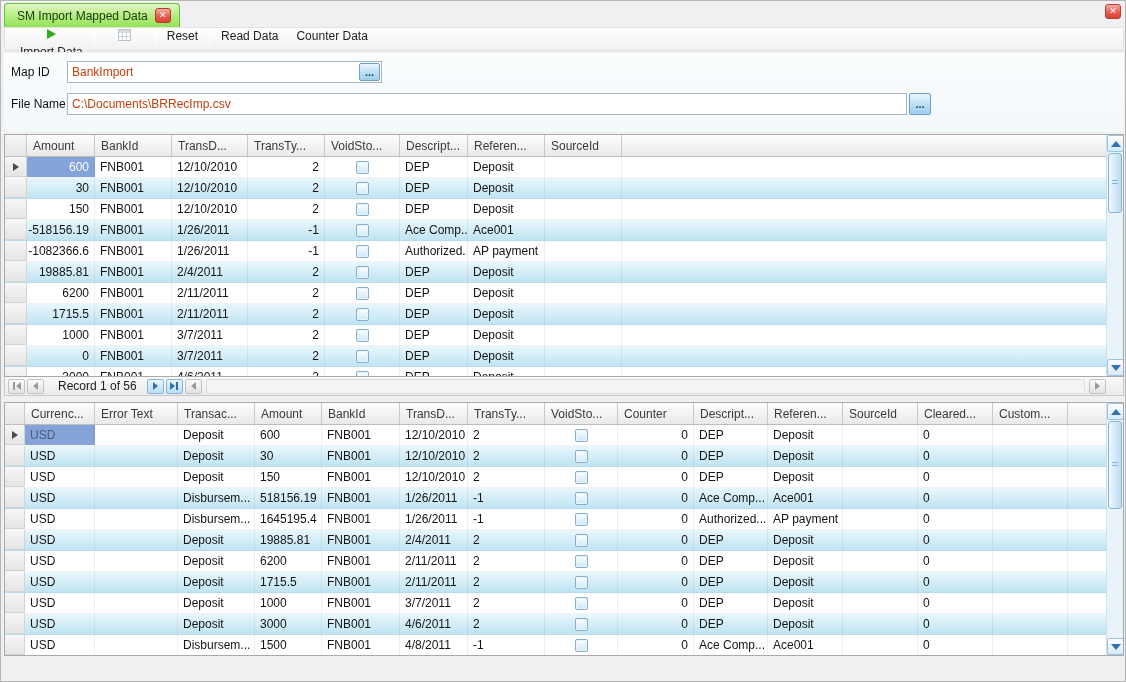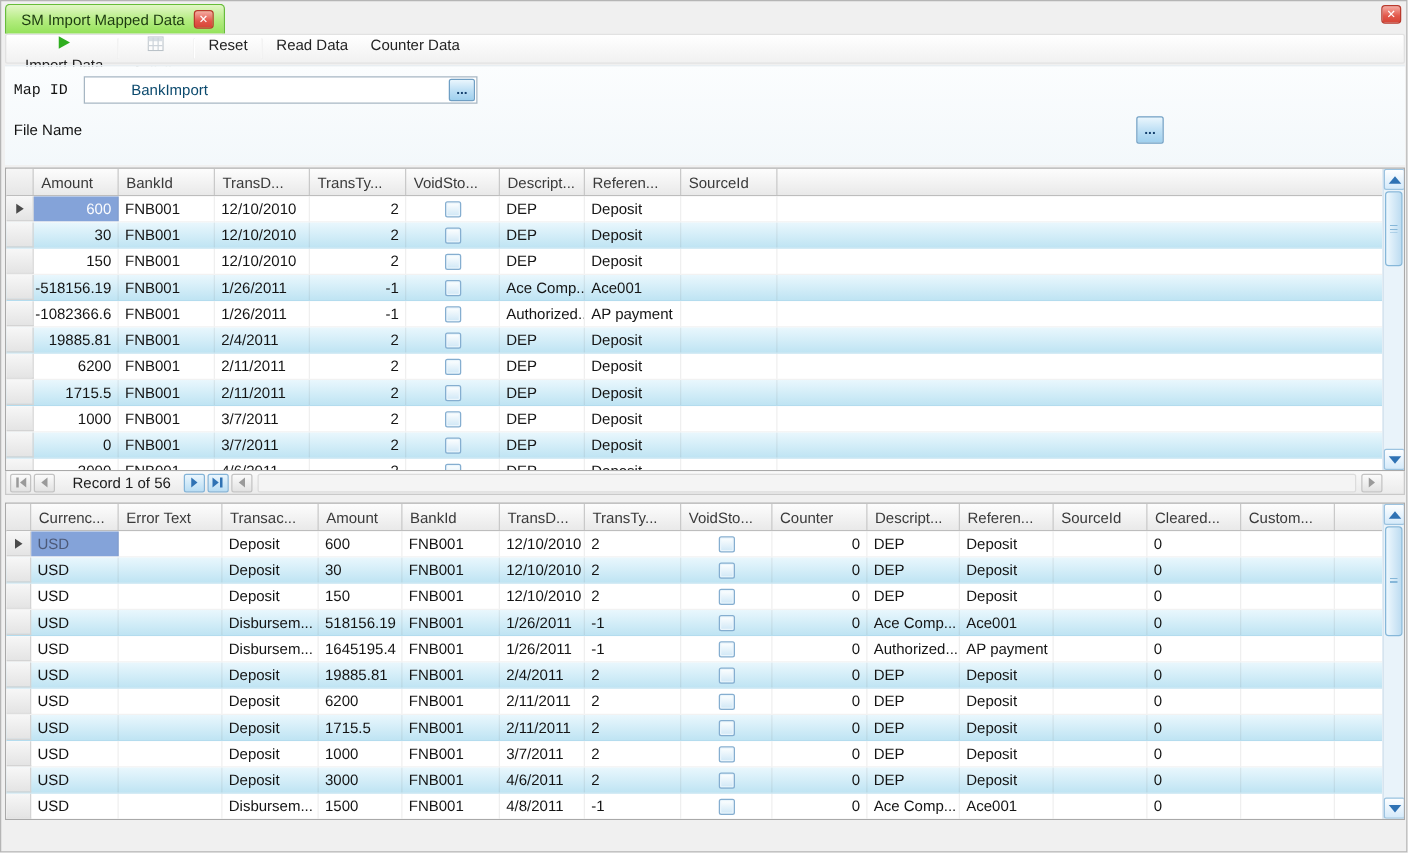--- a/index.html
+++ b/index.html
@@ -28,21 +28,21 @@
   .tsep{ width:1px; height:16px; background:#d2d2d2; border-right:1px solid #ffffff; margin:0 2px; }
   .play-icon{ width:0; height:0; border-left:9px solid #2fae1f; border-top:5px solid transparent; border-bottom:5px solid transparent; }
   .activity-icon{ opacity:.65; display:inline-block; }
 
   
   .formarea{ position:absolute; left:3px; top:51px; width:1120px; height:80px;
         background:linear-gradient(#fbfdfe,#f3f8fb); border-top:1px solid #e8eef2; }
   .flabel{ position:absolute; left:7px; font-size:12px; color:#111; }
   .field{ position:absolute; height:22px; background:#fff; border:1px solid #a6b6c3; display:flex; align-items:center; }
   .field input{ flex:1; border:none; outline:none; font:12px "Liberation Sans","DejaVu Sans",sans-serif;
-        padding:0 4px; color:#0c4a6e; background:transparent; height:100%;margin-left:33px; }
+        padding:0 4px; color:#c2410c; background:transparent; height:100%; }
   .ellipsis-btn{ width:21px; height:18px; margin-right:1px; border:1px solid #6f9fc4; border-radius:2px;
         background:linear-gradient(#eaf6fd,#bfe0f5 50%,#9fd0ee);
         color:#14406e; font-size:11px; font-weight:bold; line-height:10px; text-align:center; }
   .ellipsis-btn.standalone{ position:absolute; width:22px; height:22px; margin:0; }
 
   
   .grid{ position:absolute; left:3px; width:1120px; background:#fff; border:1px solid #a9a9a9; overflow:hidden; }
   .ghead{ display:flex; height:22px; background:linear-gradient(#fdfdfd,#e9e9e9);
         border-bottom:1px solid #bdbdbd; }
   .hind{ border-right:1px solid #c9c9c9; background:linear-gradient(#f6f6f6,#e6e6e6); }
@@ -130,26 +130,29 @@
     <span class="tsep"></span>
     <div class="tbtn">
       <span>Read Data</span>
     </div>
     <div class="tbtn">
       <span>Counter Data</span>
     </div>
   </div>
 
   <div class="formarea">
-    <span class="flabel" style="top:12px;font-family:Liberation Mono, monospace;">Map ID</span>
+    <span class="flabel" style="top:12px;">Map ID</span>
     <div class="field" style="left:63px; top:8px; width:315px;">
       <input value="BankImport" style="">
       <button class="ellipsis-btn">...</button>
     </div>
     <span class="flabel" style="top:44px;">File Name</span>
+    <div class="field" style="left:63px; top:40px; width:840px;">
+      <input value="C:\Documents\BRRecImp.csv" style="">
+    </div>
     <button class="ellipsis-btn standalone" style="left:905px; top:40px;">...</button>
   </div>
 
   <div class="grid" id="top-grid" style="top:133px; height:243px;">
     <div style="position:absolute; left:0; top:0; right:17px; bottom:0; overflow:hidden;">
       <div class="ghead">
           <div class="hind" style="width: 22px; flex: 0 0 22px;"></div>
           <div class="hcell" style="width: 68px; flex: 0 0 68px;">Amount</div>
           <div class="hcell" style="width: 77px; flex: 0 0 77px;">BankId</div>
           <div class="hcell" style="width: 76px; flex: 0 0 76px;">TransD...</div>

